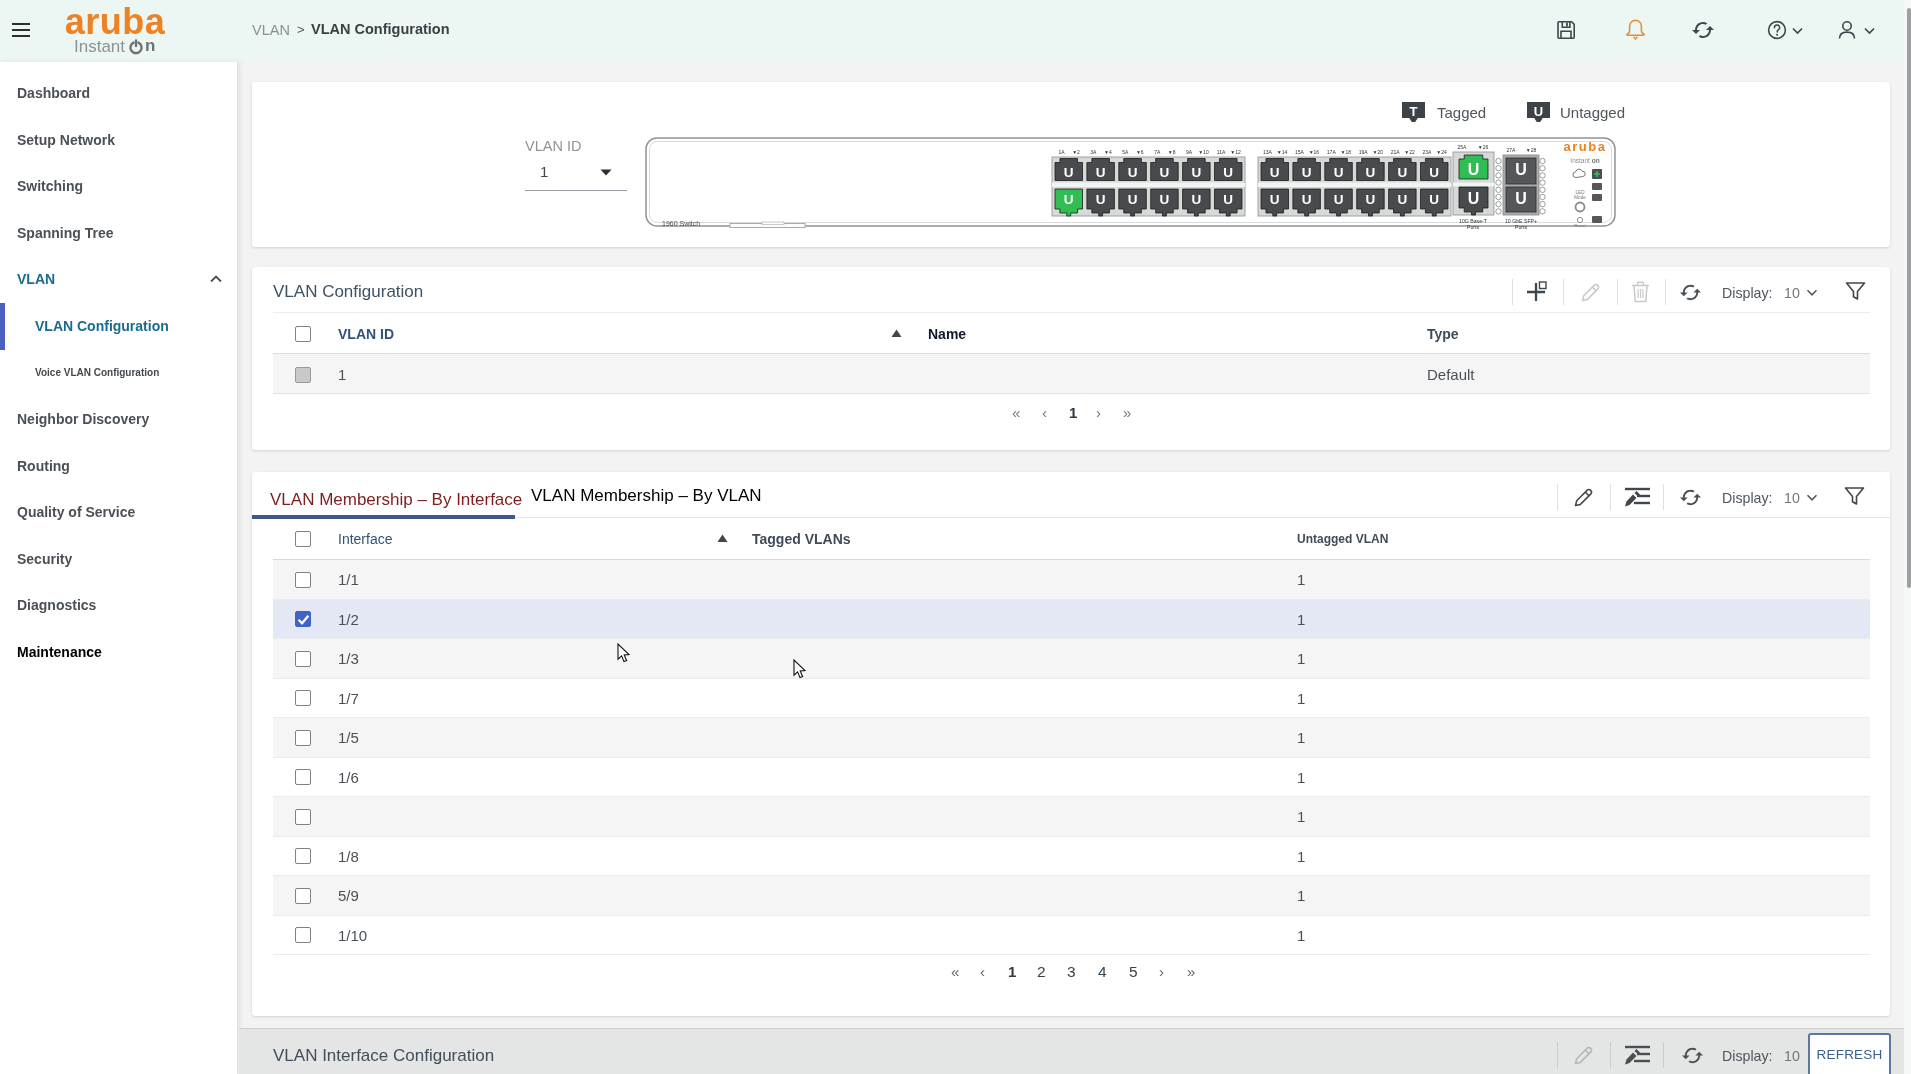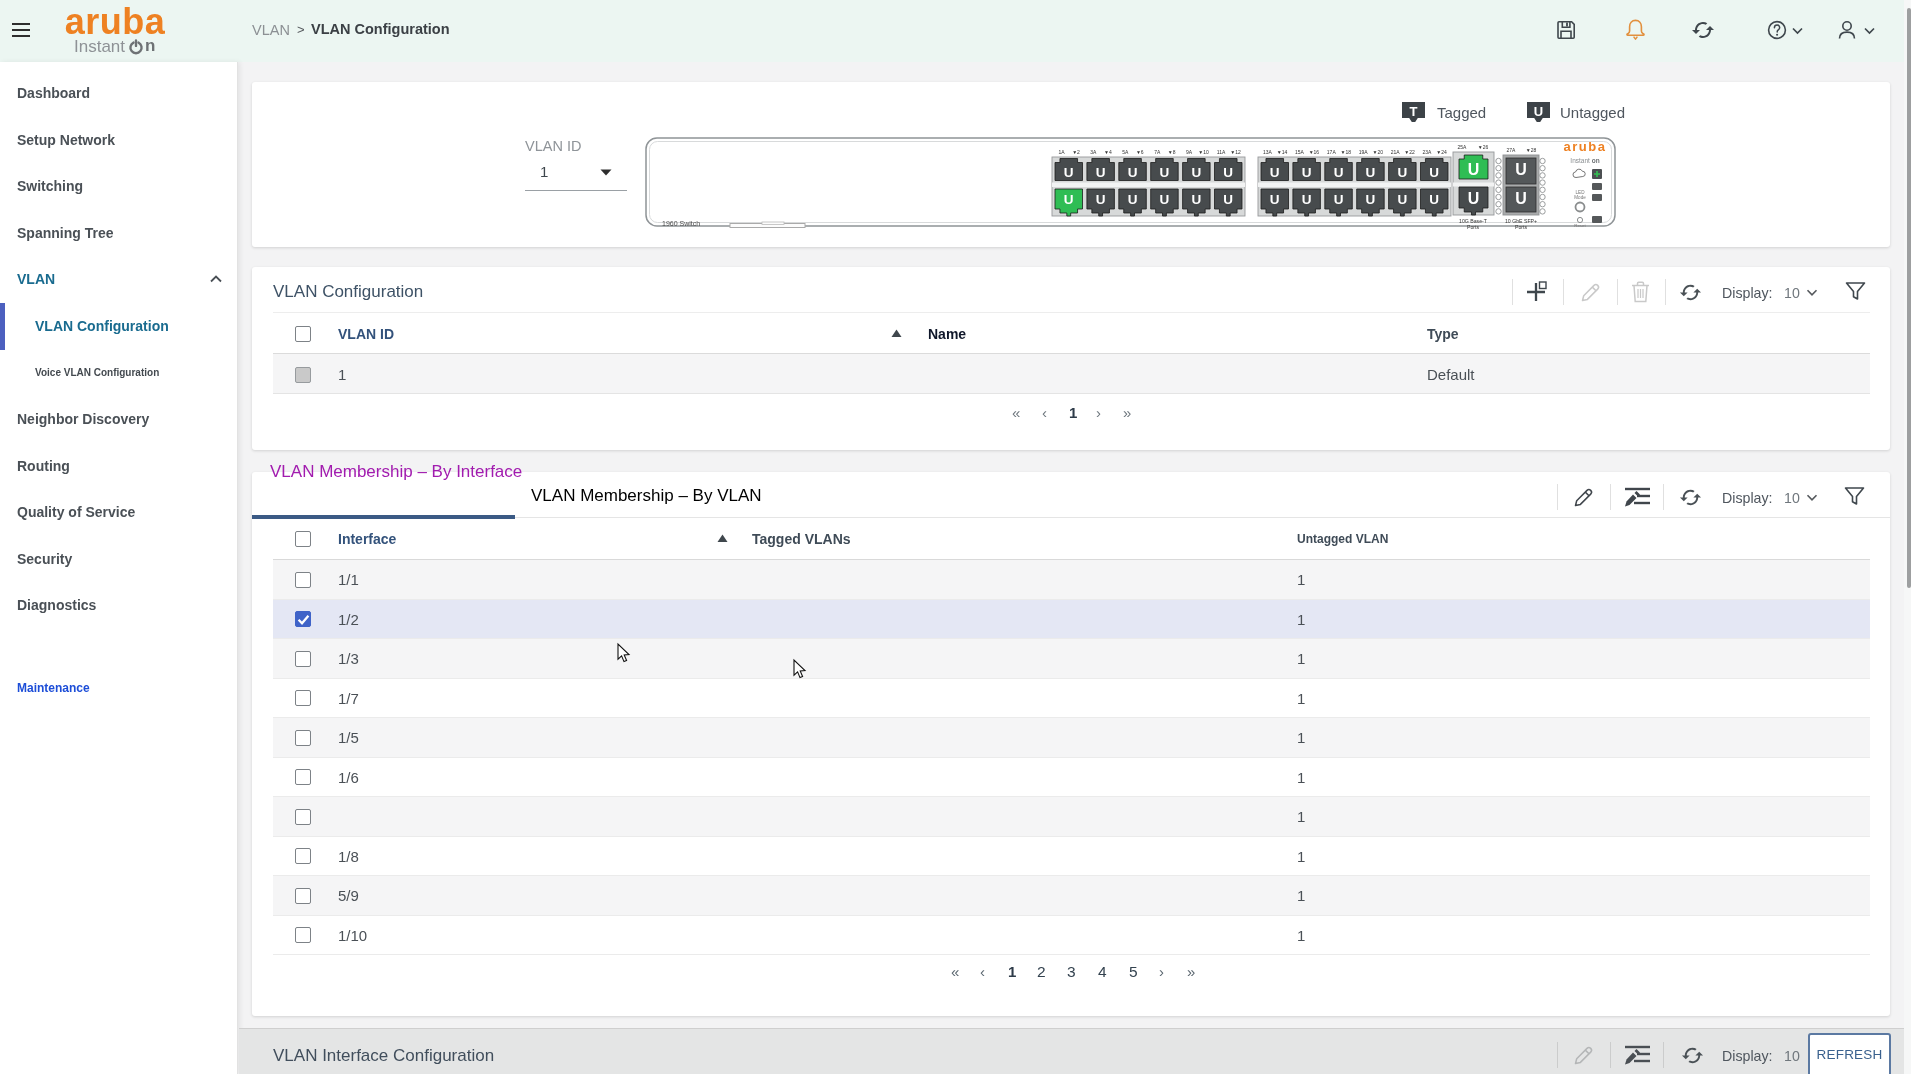--- a/index.html
+++ b/index.html
@@ -76,21 +76,21 @@
   <path d="M2 7.5 L7 2.5 L12 7.5" fill="none" stroke="#4a5056" stroke-width="1.8"></path>
 </svg>
 <div class="abs" style="left:0;top:303px;width:4.5px;height:47px;background:#4c60bf;"></div>
 <div class="t" style="left:35px;top:315px;font-size:14px;font-weight:600;color:#196b8f;line-height:22px;">VLAN Configuration</div>
 <div class="t" style="left:35px;top:362px;font-size:10px;font-weight:600;color:#43494f;line-height:22px;">Voice VLAN Configuration</div>
 <div class="t" style="left:17px;top:408px;font-size:14px;font-weight:600;color:#4a5056;line-height:22px;">Neighbor Discovery</div>
 <div class="t" style="left:17px;top:455px;font-size:14px;font-weight:600;color:#4a5056;line-height:22px;">Routing</div>
 <div class="t" style="left:17px;top:501px;font-size:14px;font-weight:600;color:#4a5056;line-height:22px;">Quality of Service</div>
 <div class="t" style="left:17px;top:548px;font-size:14px;font-weight:600;color:#4a5056;line-height:22px;">Security</div>
 <div class="t" style="left:17px;top:594px;font-size:14px;font-weight:600;color:#4a5056;line-height:22px;">Diagnostics</div>
-<div class="t" style="left:17px;top:641px;font-size:12px;font-weight:600;color:#1d4ed8;line-height:22px;margin-top:36px;">Maintenance</div>
+<div class="t" style="left:17px;top:641px;font-size:14px;font-weight:600;color:#000000;line-height:22px;">Maintenance</div>
 
 <div class="card" style="left:252px;top:82px;width:1638px;height:165px;"></div>
 
 <svg style="left:1401px;top:101px;" width="25" height="24" viewBox="0 0 25 24">
   <path d="M1 1 h23 v16 h-7.2 l-2.6 4 h-3.4 l-2.6-4 H1 z" fill="#3c4247"></path>
   <text x="12.5" y="14.5" font-size="13" font-weight="bold" fill="#fff" text-anchor="middle" font-family="Liberation Sans">T</text>
 </svg>
 <div class="t" style="left:1437px;top:102px;font-size:15px;color:#4f565e;line-height:22px;">Tagged</div>
 <svg style="left:1526px;top:101px;" width="25" height="24" viewBox="0 0 25 24">
   <path d="M1 1 h23 v16 h-7.2 l-2.6 4 h-3.4 l-2.6-4 H1 z" fill="#3c4247"></path>
@@ -283,21 +283,21 @@
 <div class="t" style="left:338px;top:364px;font-size:15px;color:#4a5056;line-height:21px;">1</div>
 <div class="t" style="left:1427px;top:364px;font-size:15px;color:#4a5056;line-height:21px;">Default</div>
 
 <div class="t" style="left:1012px;top:403px;font-size:15px;color:#6e777e;line-height:20px;">«</div>
 <div class="t" style="left:1042px;top:403px;font-size:15px;color:#6e777e;line-height:20px;">‹</div>
 <div class="t" style="left:1069px;top:403px;font-size:15px;font-weight:bold;color:#2e3b49;line-height:20px;">1</div>
 <div class="t" style="left:1096px;top:403px;font-size:15px;color:#6e777e;line-height:20px;">›</div>
 <div class="t" style="left:1123px;top:403px;font-size:15px;color:#6e777e;line-height:20px;">»</div>
 
 <div class="card" style="left:252px;top:472px;width:1638px;height:544px;"></div>
-<div class="t" style="left:270px;top:460px;font-size:17px;color:#a21caf;line-height:24px;">VLAN Membership – By Interface</div>
+<div class="t" style="left:270px;top:488px;font-size:17px;color:#7f1d1d;line-height:24px;">VLAN Membership – By Interface</div>
 <div class="t" style="left:531px;top:484px;font-size:17px;color:#000000;line-height:24px;">VLAN Membership – By VLAN</div>
 <div class="abs" style="left:252px;top:517px;width:1638px;height:1px;background:#e5e5e5;"></div>
 <div class="abs" style="left:252px;top:515px;width:263px;height:3.5px;background:#3b5a85;"></div>
 
 <div class="sep" style="left:1557px;top:484px;"></div>
 <svg style="left:1572px;top:486px;" width="23" height="23" viewBox="0 0 23 23">
   <path d="M3.5 19.5 l1.2-4.8 L15 4.4 a2.6 2.6 0 0 1 3.7 3.7 L8.4 18.4 l-4.9 1.1 z" fill="none" stroke="#40464c" stroke-width="1.5" stroke-linejoin="round"></path>
   <path d="M13.3 6.1 l3.7 3.7" stroke="#40464c" stroke-width="1.5"></path>
 </svg>
 <div class="sep" style="left:1610px;top:484px;"></div>
@@ -315,21 +315,21 @@
 <div class="t" style="left:1722px;top:487px;font-size:14.2px;color:#4f565e;line-height:22px;">Display:</div>
 <div class="t" style="left:1784px;top:487px;font-size:14.2px;color:#70777d;line-height:22px;">10</div>
 <svg style="left:1806px;top:494px;" width="12" height="8" viewBox="0 0 12 8">
   <path d="M1.5 1.2 L6 5.8 L10.5 1.2" fill="none" stroke="#55595d" stroke-width="1.6"></path>
 </svg>
 <svg style="left:1844px;top:486px;" width="21" height="22" viewBox="0 0 21 22">
   <path d="M1.5 2 h18 l-7 8.4 v7.6 l-4-2.3 v-5.3 z" fill="none" stroke="#3f474d" stroke-width="1.6" stroke-linejoin="round"></path>
 </svg>
 
 <div class="cb" style="left:295px;top:530.5px;"></div>
-<div class="t" style="left:338px;top:528px;font-size:14px;font-weight:bold;color:#33527b;line-height:22px;">Interface</div>
+<div class="t" style="left:338px;top:528px;font-size:14px;font-weight:normal;color:#33527b;line-height:22px;">Interface</div>
 <svg style="left:717px;top:534px;" width="11" height="9" viewBox="0 0 11 9">
   <path d="M0.5 8 L5.5 0.5 L10.5 8 z" fill="#3f474d"></path>
 </svg>
 <div class="t" style="left:752px;top:528px;font-size:14px;font-weight:bold;color:#3f4b57;line-height:22px;">Tagged VLANs</div>
 <div class="t" style="left:1297px;top:528px;font-size:12px;font-weight:bold;color:#3f4b57;line-height:22px;">Untagged VLAN</div>
 
 <div class="abs" style="left:272.5px;top:559px;width:1597px;height:1px;background:#d9d9d9;"></div>
 <div class="abs" style="left:272.5px;top:560px;width:1597px;height:39.5px;background:#f5f5f6;border-bottom:1px solid #ebebeb;"></div>
 <div class="cb" style="left:295px;top:571.75px;"></div>
 <div class="t" style="left:338px;top:569.25px;font-size:15px;color:#4a5056;line-height:21px;">1/1</div>

